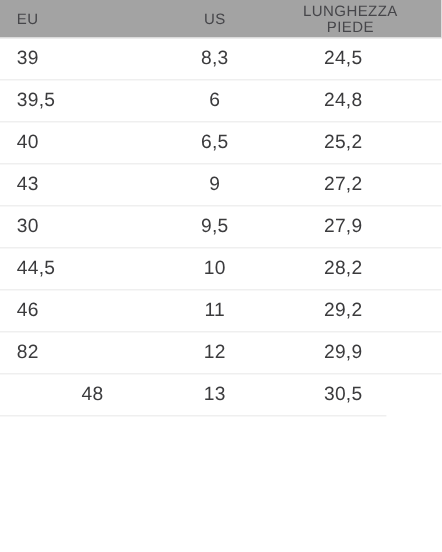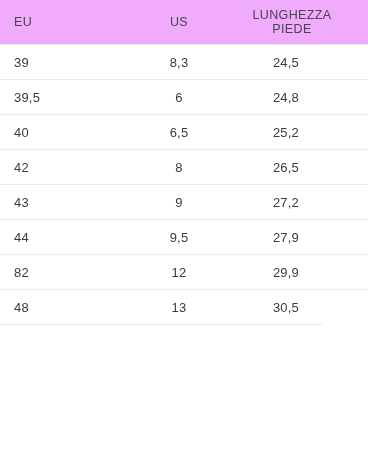--- a/index.html
+++ b/index.html
@@ -20,35 +20,35 @@
     border-collapse: collapse;
     table-layout: fixed;
     background: #ffffff;
   }
 
   .size-table col.col-eu  { width: 140px; }
   .size-table col.col-us  { width: 100px; }
   .size-table col.col-len { width: 128px; }
 
   .size-table thead th {
-    height: 44px;
+    height: 31px;
     padding: 0;
     font-size: 12.5px;
     font-weight: 400;
     color: #46464a;
     letter-spacing: 0.35px;
     border-bottom: 1px solid #e9e9e9;
     vertical-align: middle;
-    background: #f0abfc;
+    background: #a3a3a3;
   }
 
   .size-table tbody td {
     height: 34px;
     padding: 0;
-    font-size: 13px;
+    font-size: 16px;
     font-weight: 400;
     color: #3b3b3d;
     letter-spacing: 0.2px;
     border-bottom: 1px solid #ebebeb;
     vertical-align: middle;
     background: #ffffff;
   }
 
   
   .cell-eu {
@@ -65,20 +65,21 @@
   }
 
   
   thead .cell-eu  { padding-left: 14px !important; }
   thead .cell-us  { padding-right: 22px !important; }
   thead .cell-len { padding-right: 24px !important; }
 
   
   .size-table tbody tr:last-child td {
     border-bottom: none;
+    text-align: center;
   }
   .table-foot-rule {
     width: 322px;
     height: 1px;
     background: #ebebeb;
     margin: 0;
   }
 </style>
 </head>
 <body>
@@ -106,33 +107,38 @@
         <td class="cell-eu">39,5</td>
         <td class="cell-us">6</td>
         <td class="cell-len">24,8</td>
       </tr>
       <tr>
         <td class="cell-eu">40</td>
         <td class="cell-us">6,5</td>
         <td class="cell-len">25,2</td>
       </tr>
       <tr>
-        <td class="cell-eu">42</td>
-        <td class="cell-us">8</td>
-        <td class="cell-len">26,5</td>
-      </tr>
-      <tr>
         <td class="cell-eu">43</td>
         <td class="cell-us">9</td>
         <td class="cell-len">27,2</td>
       </tr>
       <tr>
-        <td class="cell-eu">44</td>
+        <td class="cell-eu">30</td>
         <td class="cell-us">9,5</td>
         <td class="cell-len">27,9</td>
+      </tr>
+      <tr>
+        <td class="cell-eu">44,5</td>
+        <td class="cell-us">10</td>
+        <td class="cell-len">28,2</td>
+      </tr>
+      <tr>
+        <td class="cell-eu">46</td>
+        <td class="cell-us">11</td>
+        <td class="cell-len">29,2</td>
       </tr>
       <tr>
         <td class="cell-eu">82</td>
         <td class="cell-us">12</td>
         <td class="cell-len">29,9</td>
       </tr>
       <tr>
         <td class="cell-eu">48</td>
         <td class="cell-us">13</td>
         <td class="cell-len">30,5</td>

